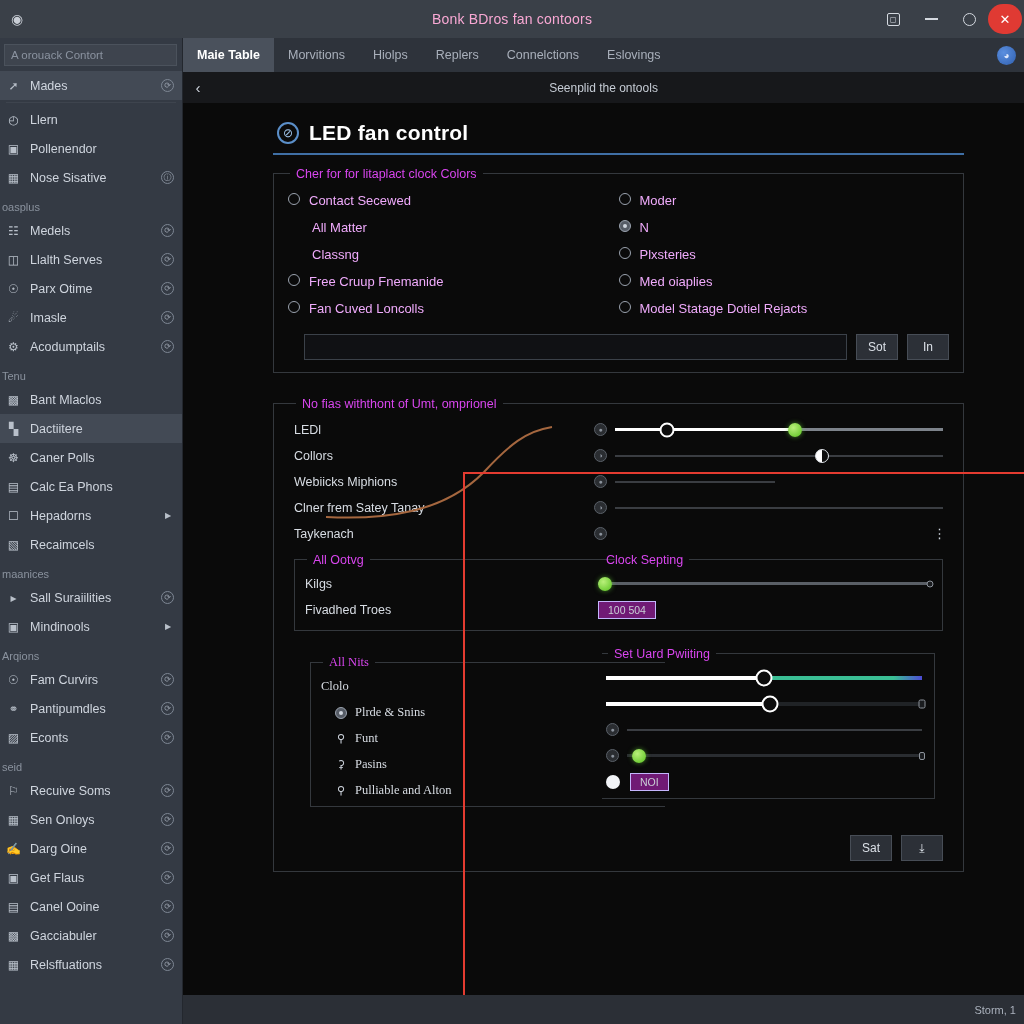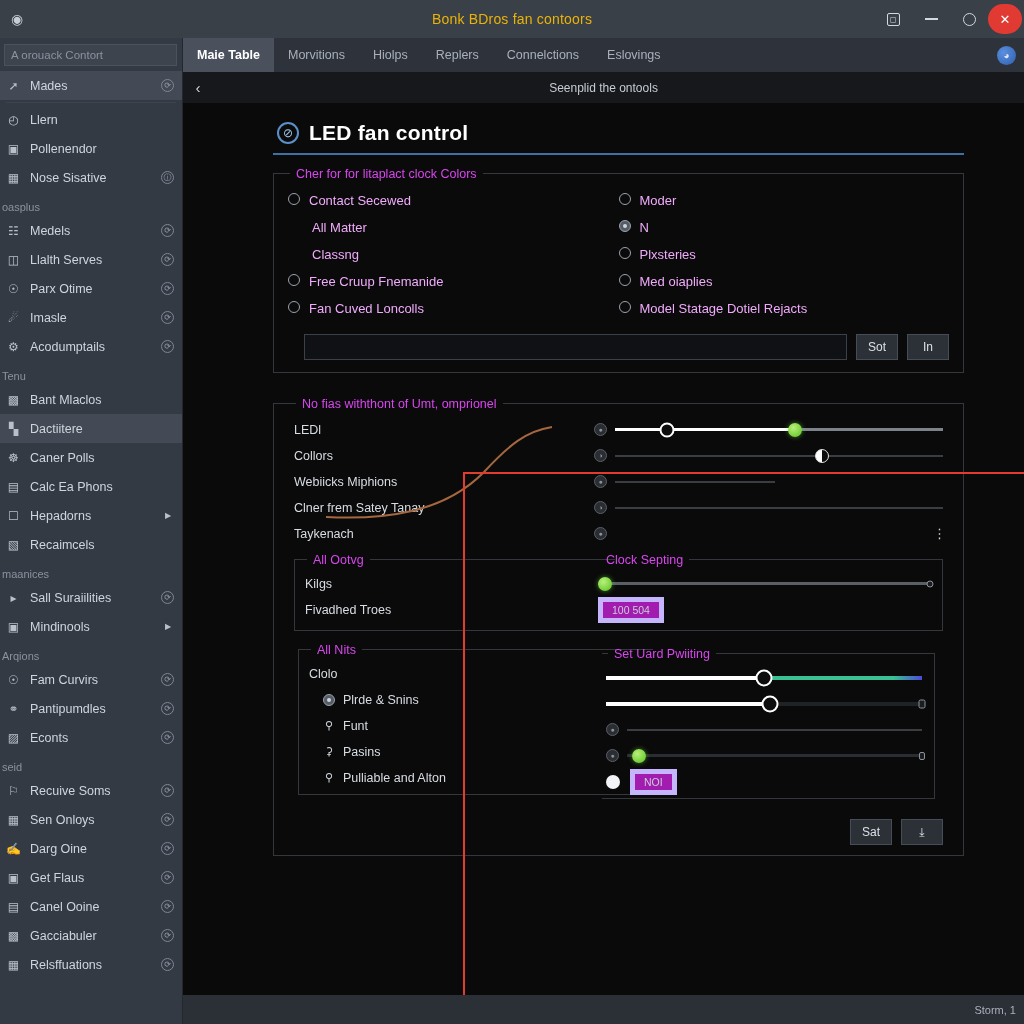--- a/index.html
+++ b/index.html
@@ -17,21 +17,21 @@
     background: #3a4048;
     display: flex; align-items: center;
     position: relative;
   }
   .tb-left-icon {
     width: 34px; display: flex; align-items: center; justify-content: center;
     color: #c9ced6; font-size: 14px;
   }
   .tb-title {
     position: absolute; left: 0; right: 0; text-align: center;
-    color: #eab308; font-size: 14px; letter-spacing: .2px;
+    color: #f9a8d4; font-size: 14px; letter-spacing: .2px;
     pointer-events: none;
   }
   .tb-controls { margin-left: auto; display: flex; align-items: center; height: 100%; z-index: 3; }
   .tb-btn {
     width: 38px; height: 38px; display: flex; align-items: center; justify-content: center;
     color: #d4d9e0; font-size: 13px;
   }
   .tb-btn.close { background: #e03a33; color: #fff; width: 34px; height: 30px; border-radius: 16px; margin-right: 2px;}
   .icon-dash { width: 13px; height: 1.5px; background: #d4d9e0; display:block; }
   .icon-circle { width: 13px; height: 13px; border: 1.5px solid #d4d9e0; border-radius: 50%; display:block; }
@@ -181,21 +181,21 @@
     border-radius: 50%;
   }
   .handle.dark { width: 15px; height: 15px; background: #0d0d0d; border: 2px solid #ffffff; }
   .handle.green { width: 14px; height: 14px; background: radial-gradient(circle at 38% 34%, #b9f07a, #57c11e); box-shadow: 0 0 5px rgba(110,220,60,.55); }
   .handle.half { width: 14px; height: 14px; background: linear-gradient(90deg, #ffffff 50%, #0d0d0d 50%); border: 1px solid #dfe3e8; }
   .dots-v { color: #cfd5de; font-size: 13px; letter-spacing: 0; line-height: 6px; width: 10px; text-align:center; }
 
   .curve-svg { position: absolute; left: 0; top: 0; pointer-events: none; }
 
   .badge-val {
-    border: 5px solid #c4b5fd; background: #a21caf; color: #c9ced6;
+    border: 1px solid #c4b5fd; background: #701a75; color: #c9ced6;
     font-size: 10.5px; padding: 2px 9px; display: inline-block;
   }
   .pin-ico { color: #cfd5de; font-size: 11px; width: 12px; display:inline-flex; justify-content:center; }
 
   .sub-grid { display: grid; grid-template-columns: 300px 1fr; }
   .bottom-btns { display: flex; gap: 9px; justify-content: flex-end; margin: 10px 60px 0 0; }
 
   .statusbar {
     height: 29px; flex: 0 0 29px; background: #2b2f36;
     display: flex; align-items: center; justify-content: flex-end;
@@ -557,21 +557,21 @@
                   </div>
                 </div>
               </div>
               <div class="srow">
                 <span class="badge-val">100 504</span>
               </div>
             </fieldset>
           </div>
 
           <div class="sub-grid" style="margin-top:8px;">
-            <fieldset class="fs" style="margin:4px; border-right:none; padding:4px 10px 8px 10px; height:152px;">
+            <fieldset class="fs" style="margin:16px; border-right:none; padding:4px 10px 8px 10px; height:152px;font-family:Liberation Serif, serif;">
               <legend>All Nits</legend>
               <div class="srow">
                 <div class="slabel">Clolo</div>
               </div>
               <div class="srow" style="padding-left:14px;gap:8px;">
                 <span class="rb checked"></span>
                 <div class="slabel">Plrde &amp; Snins</div>
               </div>
               <div class="srow" style="padding-left:14px;gap:8px;">
                 <span class="pin-ico">⚲</span>

